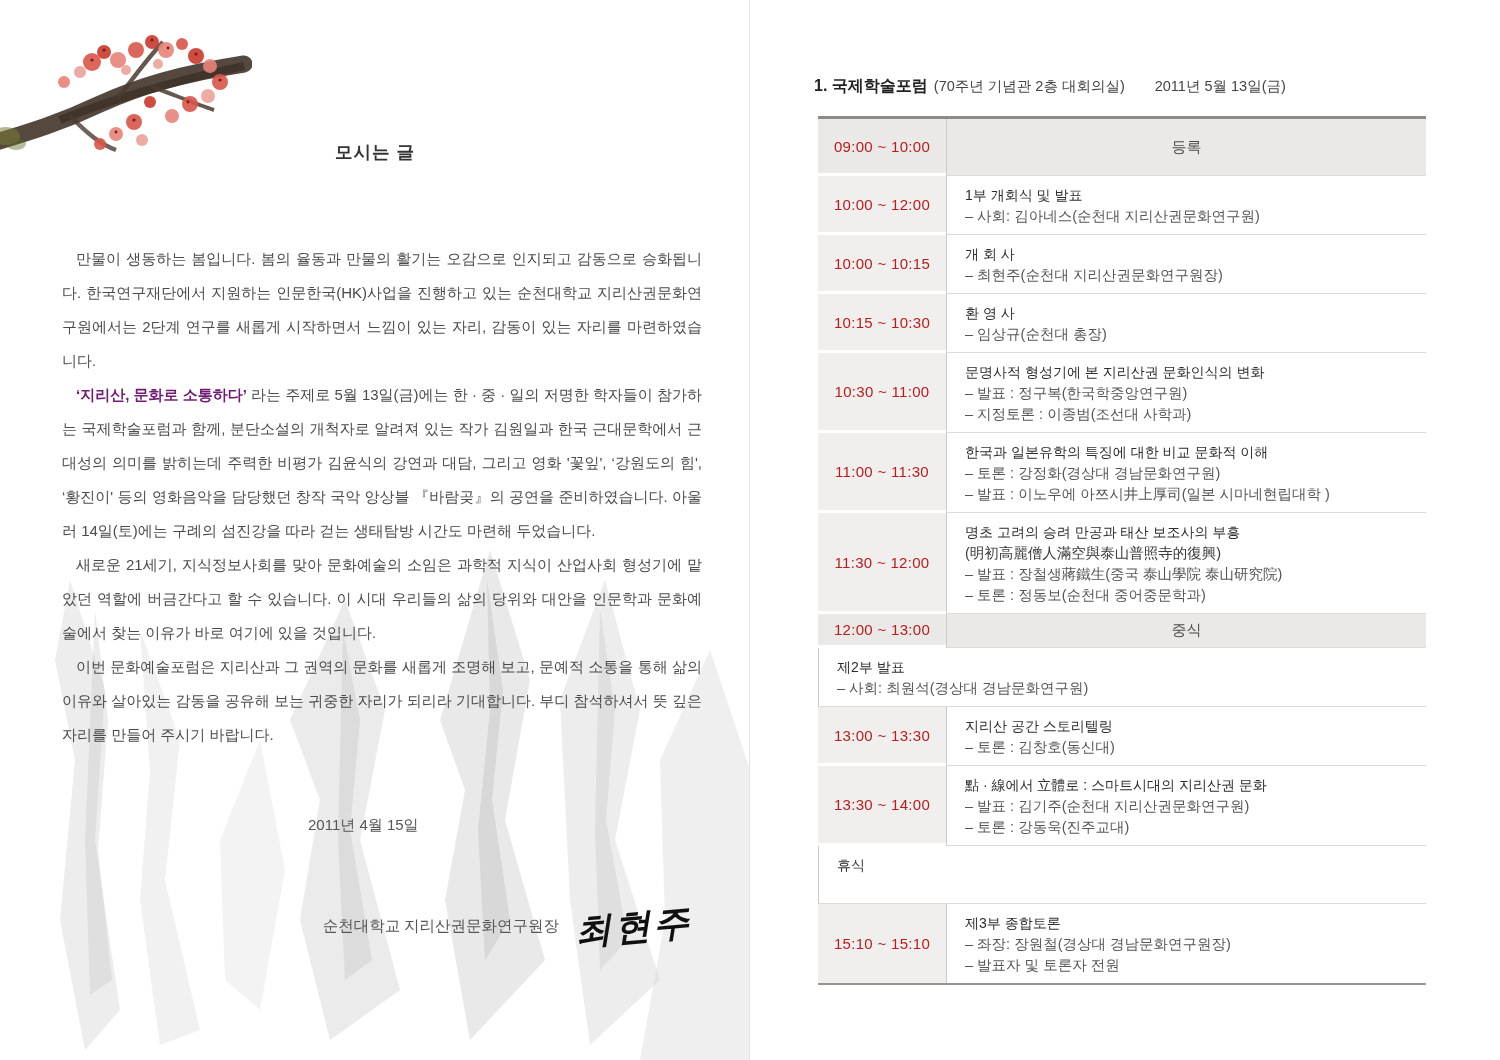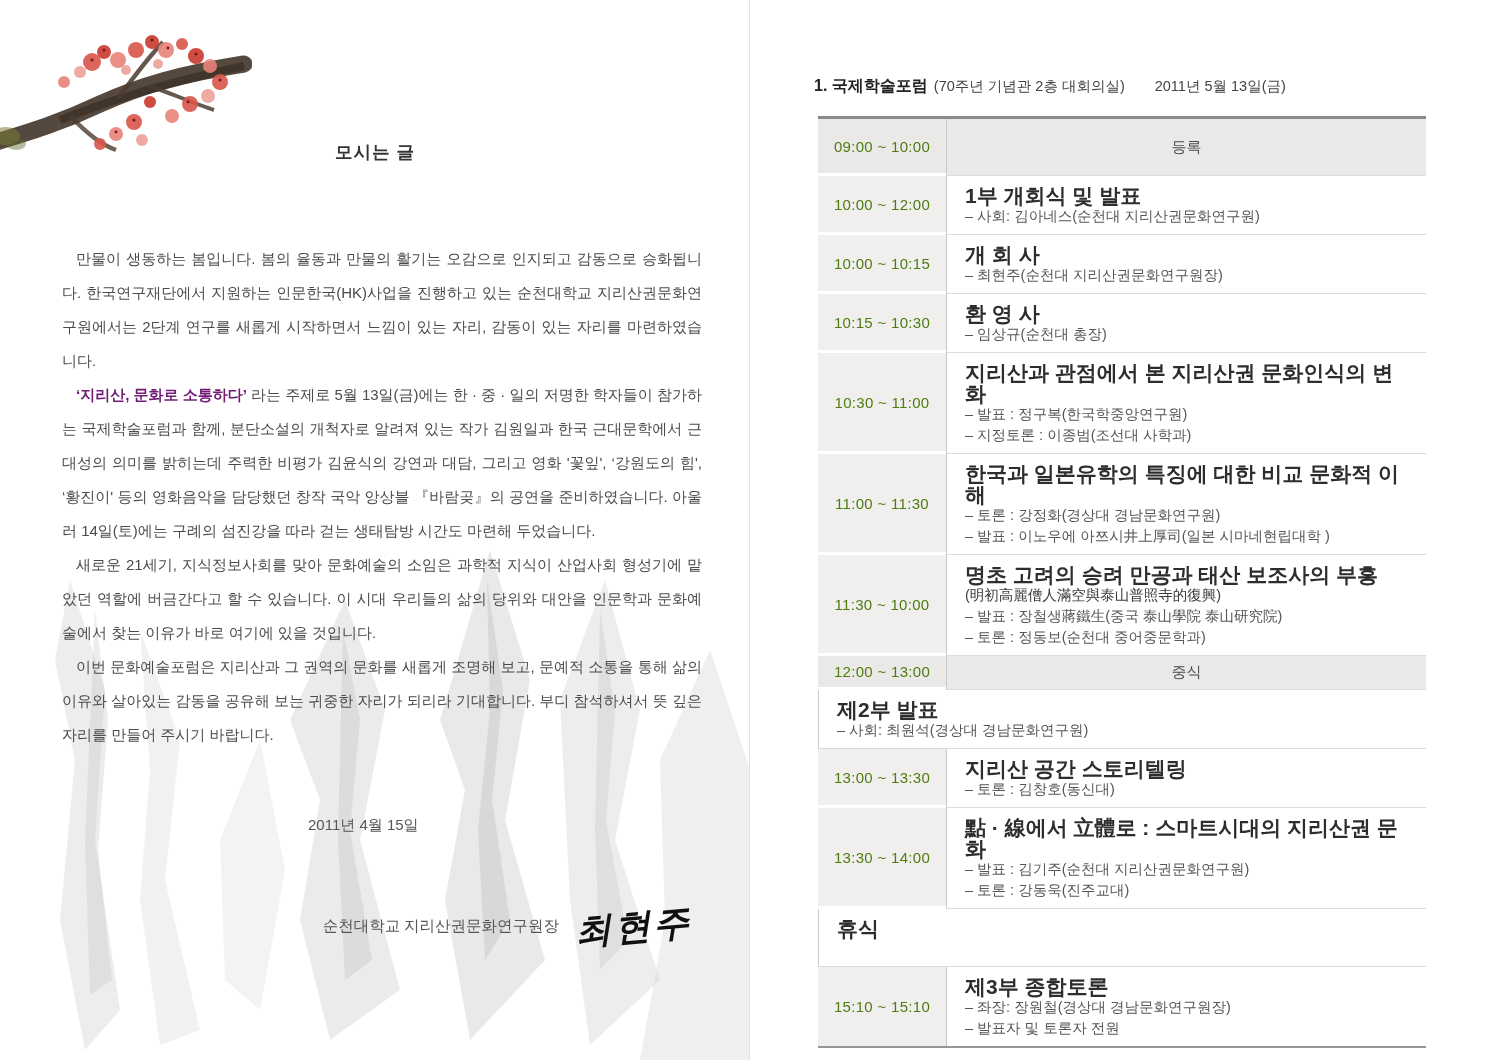--- a/index.html
+++ b/index.html
@@ -31,31 +31,31 @@
   .h-venue{font-size:14.5px;color:#444;margin-left:6px;}
   .h-date{font-size:14.5px;color:#444;margin-left:30px;}
 
   .schedule{position:absolute;left:68px;top:116px;width:608px;
             border-top:3px solid #8d8b89;border-bottom:2px solid #98çınar;}
   .schedule{border-bottom:2px solid #989694;}
   .trow{display:flex;align-items:stretch;}
   .trow:not(.band){min-height:58px;}
   .tcell{box-sizing:border-box;}
   .tcell.time{flex:0 0 128px;background:#f0efed;display:flex;align-items:center;justify-content:center;
-              font-size:15px;color:#4d7c0f;letter-spacing:.3px;}
+              font-size:15px;color:#b91c1c;letter-spacing:.3px;}
   .tcell.content{flex:1;border-left:1px solid #cbcac8;padding:7px 14px 7px 18px;}
   .trow .tcell{border-bottom:1px solid #dcdbd9;}
   .trow .tcell.time{border-bottom:3px solid #ffffff;}
   .trow:last-child .tcell{border-bottom:none;}
   .trow.band{background:#ebe9e7;min-height:34px;}
   .trow.band .tcell.time{background:#ebe9e7;}
   .trow.band .tcell.content{display:flex;align-items:center;justify-content:center;
               font-size:15px;color:#4a4a4a;padding:4px 10px;}
   .trow:first-child{min-height:57px;}
-  .stitle{font-weight:bold;font-size:21px;color:#2d2d2d;line-height:21px;padding-top:2px;}
+  .stitle{font-weight:normal;font-size:14px;color:#2d2d2d;line-height:21px;padding-top:2px;}
   .ssub{font-size:14.5px;color:#3a3a3a;line-height:21px;}
   .sdetail{font-size:14.5px;color:#565656;line-height:21px;}
 </style>
 </head>
 <body>
 
 <div class="spread">
 
   <div class="page page-left">
 
@@ -173,35 +173,35 @@
         <div class="trow">
           <div class="tcell time">10:15 ~ 10:30</div>
           <div class="tcell content">
             <div class="stitle">환 영 사</div>
             <div class="sdetail">– 임상규(순천대 총장)</div>
           </div>
         </div>
         <div class="trow">
           <div class="tcell time">10:30 ~ 11:00</div>
           <div class="tcell content">
-            <div class="stitle">지리산과 관점에서 본 지리산권 문화인식의 변화</div>
+            <div class="stitle">문명사적 형성기에 본 지리산권 문화인식의 변화</div>
             <div class="sdetail">– 발표 : 정구복(한국학중앙연구원)</div>
             <div class="sdetail">– 지정토론 : 이종범(조선대 사학과)</div>
           </div>
         </div>
         <div class="trow">
           <div class="tcell time">11:00 ~ 11:30</div>
           <div class="tcell content">
             <div class="stitle">한국과 일본유학의 특징에 대한 비교 문화적 이해</div>
             <div class="sdetail">– 토론 : 강정화(경상대 경남문화연구원)</div>
             <div class="sdetail">– 발표 : 이노우에 아쯔시井上厚司(일본 시마네현립대학 )</div>
           </div>
         </div>
         <div class="trow">
-          <div class="tcell time">11:30 ~ 10:00</div>
+          <div class="tcell time">11:30 ~ 12:00</div>
           <div class="tcell content">
             <div class="stitle">명초 고려의 승려 만공과 태산 보조사의 부흥</div>
             <div class="ssub">(明初高麗僧人滿空與泰山普照寺的復興)</div>
             <div class="sdetail">– 발표 : 장철생蔣鐵生(중국 泰山學院 泰山研究院)</div>
             <div class="sdetail">– 토론 : 정동보(순천대 중어중문학과)</div>
           </div>
         </div>
         <div class="trow band">
           <div class="tcell time">12:00 ~ 13:00</div>
           <div class="tcell content">중식</div>

